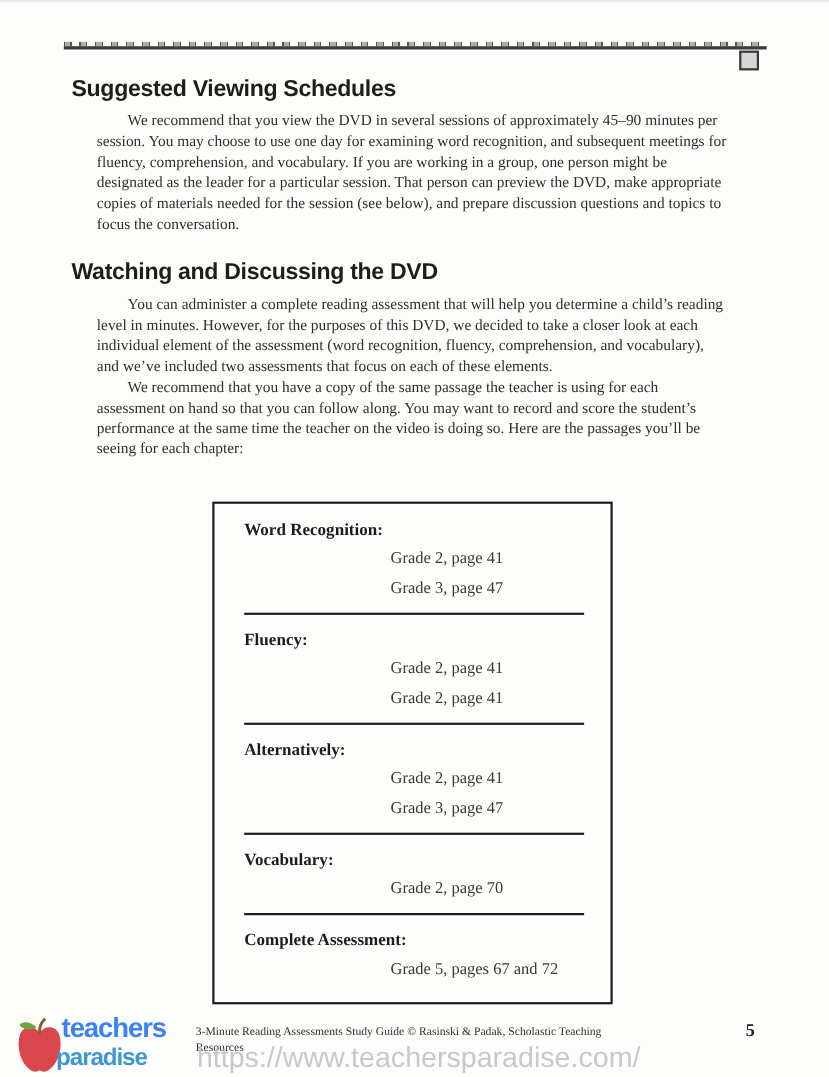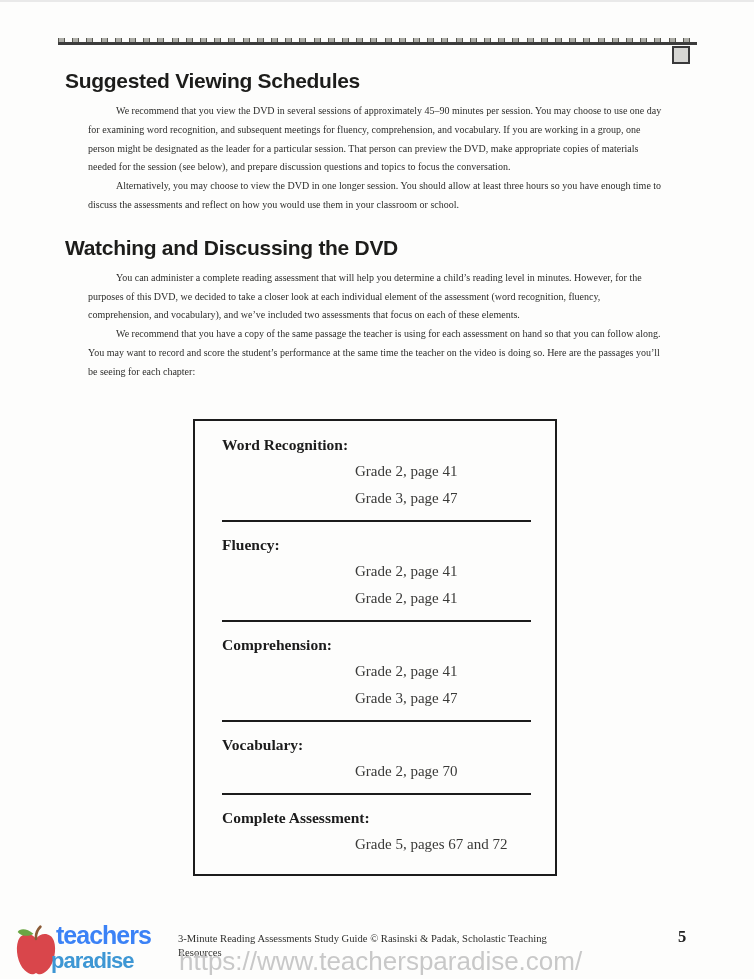--- a/index.html
+++ b/index.html
@@ -52,21 +52,21 @@
     font-weight: 700;
     font-size: 21px;
     line-height: 25px;
     letter-spacing: -0.3px;
     color: #1d1d1b;
   }
   .heading-1 { margin: 0 0 9px 0; }
   .heading-2 { margin: 20px 0 9px 0; }
   .body-block { padding-left: 23px; width: 597px; }
   p.body-para {
-    font-size: 10px;
+    font-size: 14px;
     line-height: 18.8px;
     text-indent: 28px;
     color: #2d2d2b;
   }
 
   
   .schedule-box {
     margin: 37px 0 0 128px;
     width: 364px;
     border: 2px solid #1c1c1c;
@@ -141,21 +141,20 @@
 
   <div class="film-border"></div>
   <div class="corner-square"></div>
 
   <div class="content">
 
     <h1 class="section-heading heading-1">Suggested Viewing Schedules</h1>
 
     <div class="body-block">
       <p class="body-para">We recommend that you view the DVD in several sessions of approximately 45–90 minutes per session. You may choose to use one day for examining word recognition, and subsequent meetings for fluency, comprehension, and vocabulary. If you are working in a group, one person might be designated as the leader for a particular session. That person can preview the DVD, make appropriate copies of materials needed for the session (see below), and prepare discussion questions and topics to focus the conversation.</p>
-      <p class="body-para">Alternatively, you may choose to view the DVD in one longer session. You should allow at least three hours so you have enough time to discuss the assessments and reflect on how you would use them in your classroom or school.</p>
     </div>
 
     <h1 class="section-heading heading-2">Watching and Discussing the DVD</h1>
 
     <div class="body-block">
       <p class="body-para">You can administer a complete reading assessment that will help you determine a child’s reading level in minutes. However, for the purposes of this DVD, we decided to take a closer look at each individual element of the assessment (word recognition, fluency, comprehension, and vocabulary), and we’ve included two assessments that focus on each of these elements.</p>
       <p class="body-para">We recommend that you have a copy of the same passage the teacher is using for each assessment on hand so that you can follow along. You may want to record and score the student’s performance at the same time the teacher on the video is doing so. Here are the passages you’ll be seeing for each chapter:</p>
     </div>
 
     <div class="schedule-box">
@@ -168,21 +167,21 @@
       </div>
 
       <div class="entry">
         <div class="entry-label">Fluency:</div>
         <div class="entry-item">Grade 2, page 41</div>
         <div class="entry-item">Grade 2, page 41</div>
         <div class="divider"></div>
       </div>
 
       <div class="entry">
-        <div class="entry-label">Comprehension:</div>
+        <div class="entry-label">Alternatively:</div>
         <div class="entry-item">Grade 2, page 41</div>
         <div class="entry-item">Grade 3, page 47</div>
         <div class="divider"></div>
       </div>
 
       <div class="entry">
         <div class="entry-label">Vocabulary:</div>
         <div class="entry-item">Grade 2, page 70</div>
         <div class="divider"></div>
       </div>

